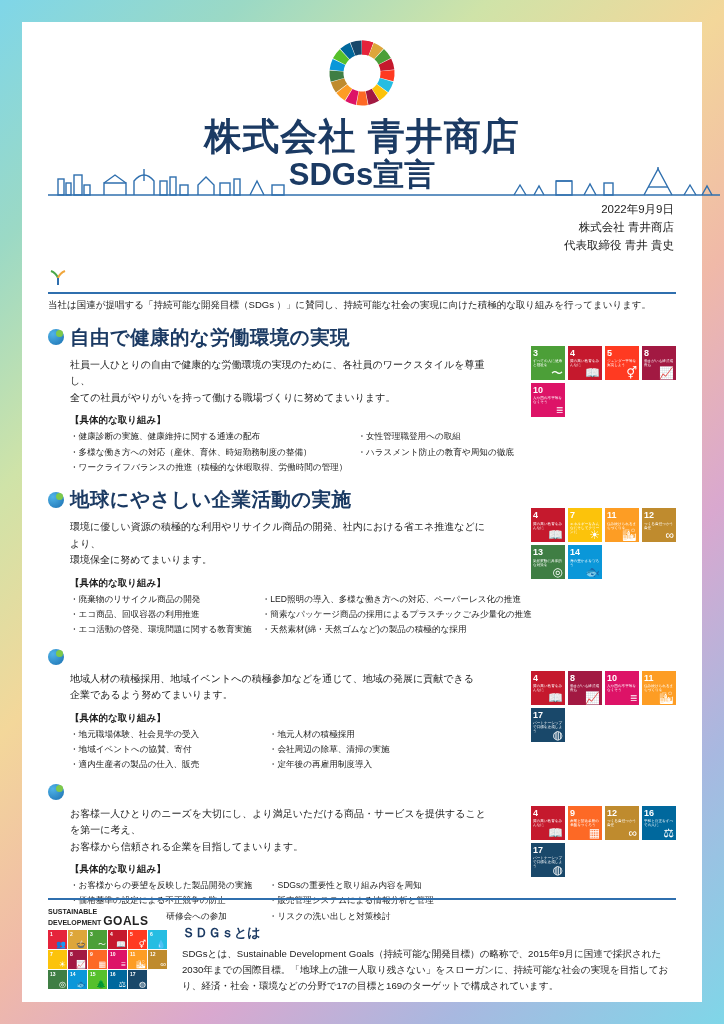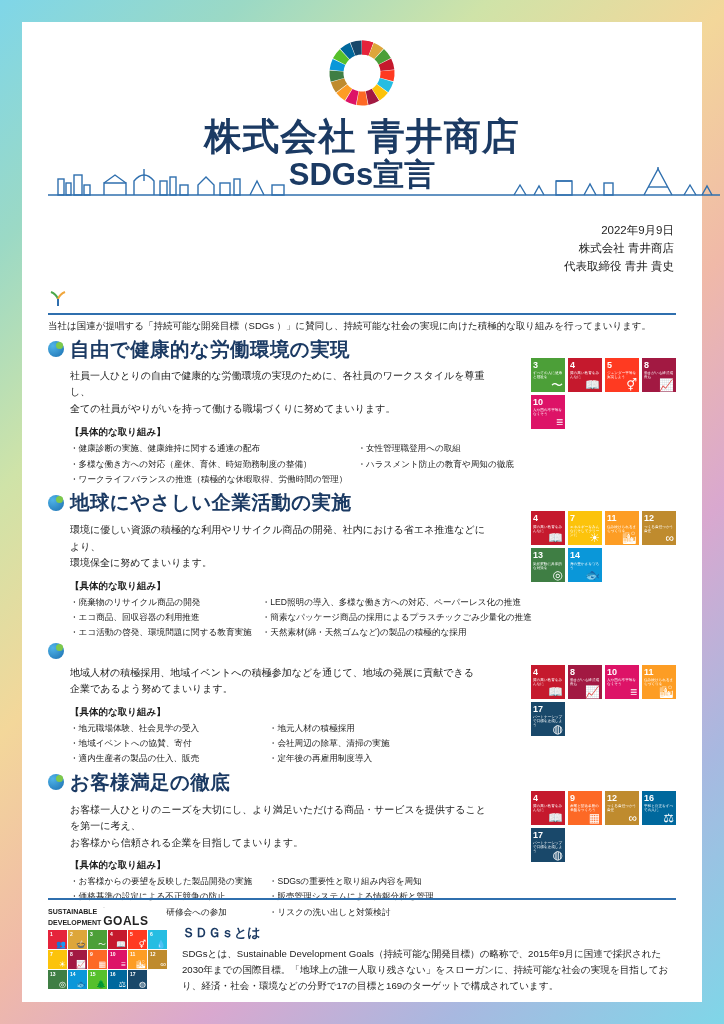--- a/index.html
+++ b/index.html
@@ -45,40 +45,40 @@
     font-size:31px; font-weight:bold; color:#1b3a63; line-height:1.15;
   }
   .skyline{
     position:relative; height:34px; margin-top:-26px;
   }
   .skyline svg{position:absolute;left:0;top:0;}
 
   
   .meta{
     text-align:right; font-size:11.5px; color:#222; line-height:1.55;
-    margin-top:21px; padding-right:2px;
+    margin-top:0; padding-right:2px;
   }
 
   
   .lead-head{
     display:flex; align-items:flex-end; gap:4px; margin-top:12px;
   }
   .lead-head .leaf{ width:22px;height:22px; }
   .lead-title{
     font-size:17px; font-weight:bold; color:#1f6fb5; letter-spacing:.5px;
   }
   .rule{
     height:2px; background:#2f6fae; margin-top:3px;
   }
   .lead-text{
     font-size:9.5px; color:#222; margin-top:4px; line-height:1.5;
   }
 
   
-  .block{ margin-top:3px; position:relative; }
+  .block{ margin-top:12px; position:relative; }
   .block-head{ display:flex; align-items:center; gap:6px; }
   .bullet{
     width:16px;height:16px;border-radius:50%;
     background:radial-gradient(circle at 30% 30%, #4fb3e8, #1b6fb0);
     position:relative; flex:none;
   }
   .bullet:after{
     content:""; position:absolute; left:8px; top:1px; width:7px;height:7px;
     border-radius:50%; background:#7ec94a;
   }
@@ -232,21 +232,21 @@
     <div class="rule"></div>
     <div class="lead-text">当社は国連が提唱する「持続可能な開発目標（SDGs ）」に賛同し、持続可能な社会の実現に向けた積極的な取り組みを行ってまいります。</div>
 
     <div id="sections">
         <div class="block">
           <div class="block-head">
             <span class="bullet"></span>
             <span class="block-title">自由で健康的な労働環境の実現</span>
           </div>
           <div class="block-body">
-            <div class="desc" style="white-space: pre-line; font-family: Liberation Mono, monospace;">社員一人ひとりの自由で健康的な労働環境の実現のために、各社員のワークスタイルを尊重し、
+            <div class="desc" style="white-space: pre-line;">社員一人ひとりの自由で健康的な労働環境の実現のために、各社員のワークスタイルを尊重し、
 全ての社員がやりがいを持って働ける職場づくりに努めてまいります。</div>
             <div class="sub-label">【具体的な取り組み】</div>
             <div class="items">
               <div class="item">健康診断の実施、健康維持に関する通達の配布</div>
               <div class="item">女性管理職登用への取組</div>
               <div class="item">多様な働き方への対応（産休、育休、時短勤務制度の整備）</div>
               <div class="item">ハラスメント防止の教育や周知の徹底</div>
               <div class="item">ワークライフバランスの推進（積極的な休暇取得、労働時間の管理）</div>
             </div>
           </div>
@@ -370,21 +370,20 @@
             <div class="goal" style="background: rgb(25, 72, 106);">
               <span class="num">17</span>
               <span class="nm">パートナーシップで目標を達成しよう</span>
               <span class="gi">◍</span>
             </div>
           </div>
         </div>
         <div class="block">
           <div class="block-head">
             <span class="bullet"></span>
-            <span class="block-title">お客様満足の徹底</span>
           </div>
           <div class="block-body">
             <div class="desc" style="white-space: pre-line;">お客様一人ひとりのニーズを大切にし、より満足いただける商品・サービスを提供することを第一に考え、
 お客様から信頼される企業を目指してまいります。</div>
             <div class="sub-label">【具体的な取り組み】</div>
             <div class="items">
               <div class="item">お客様からの要望を反映した製品開発の実施</div>
               <div class="item">SDGsの重要性と取り組み内容を周知</div>
               <div class="item">価格基準の設定による不正競争の防止</div>
               <div class="item">販売管理システムによる情報分析と管理</div>

